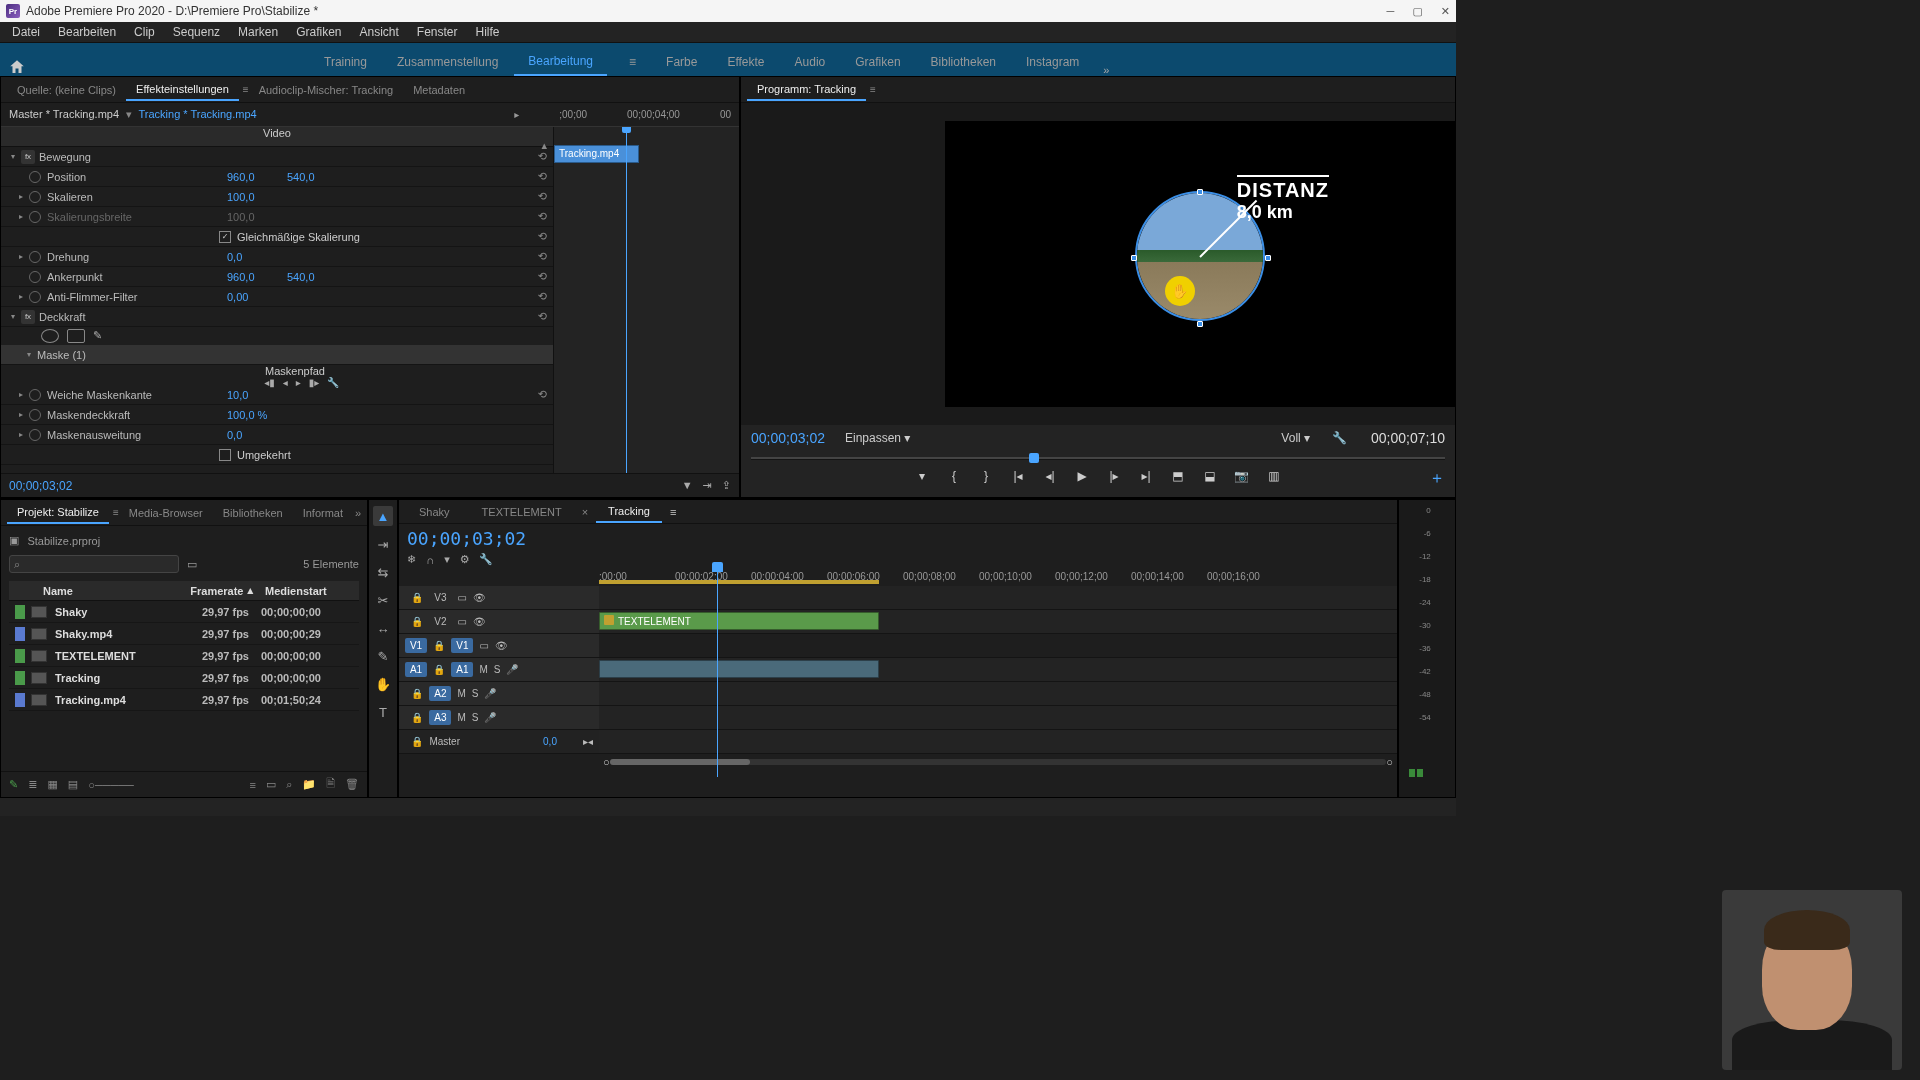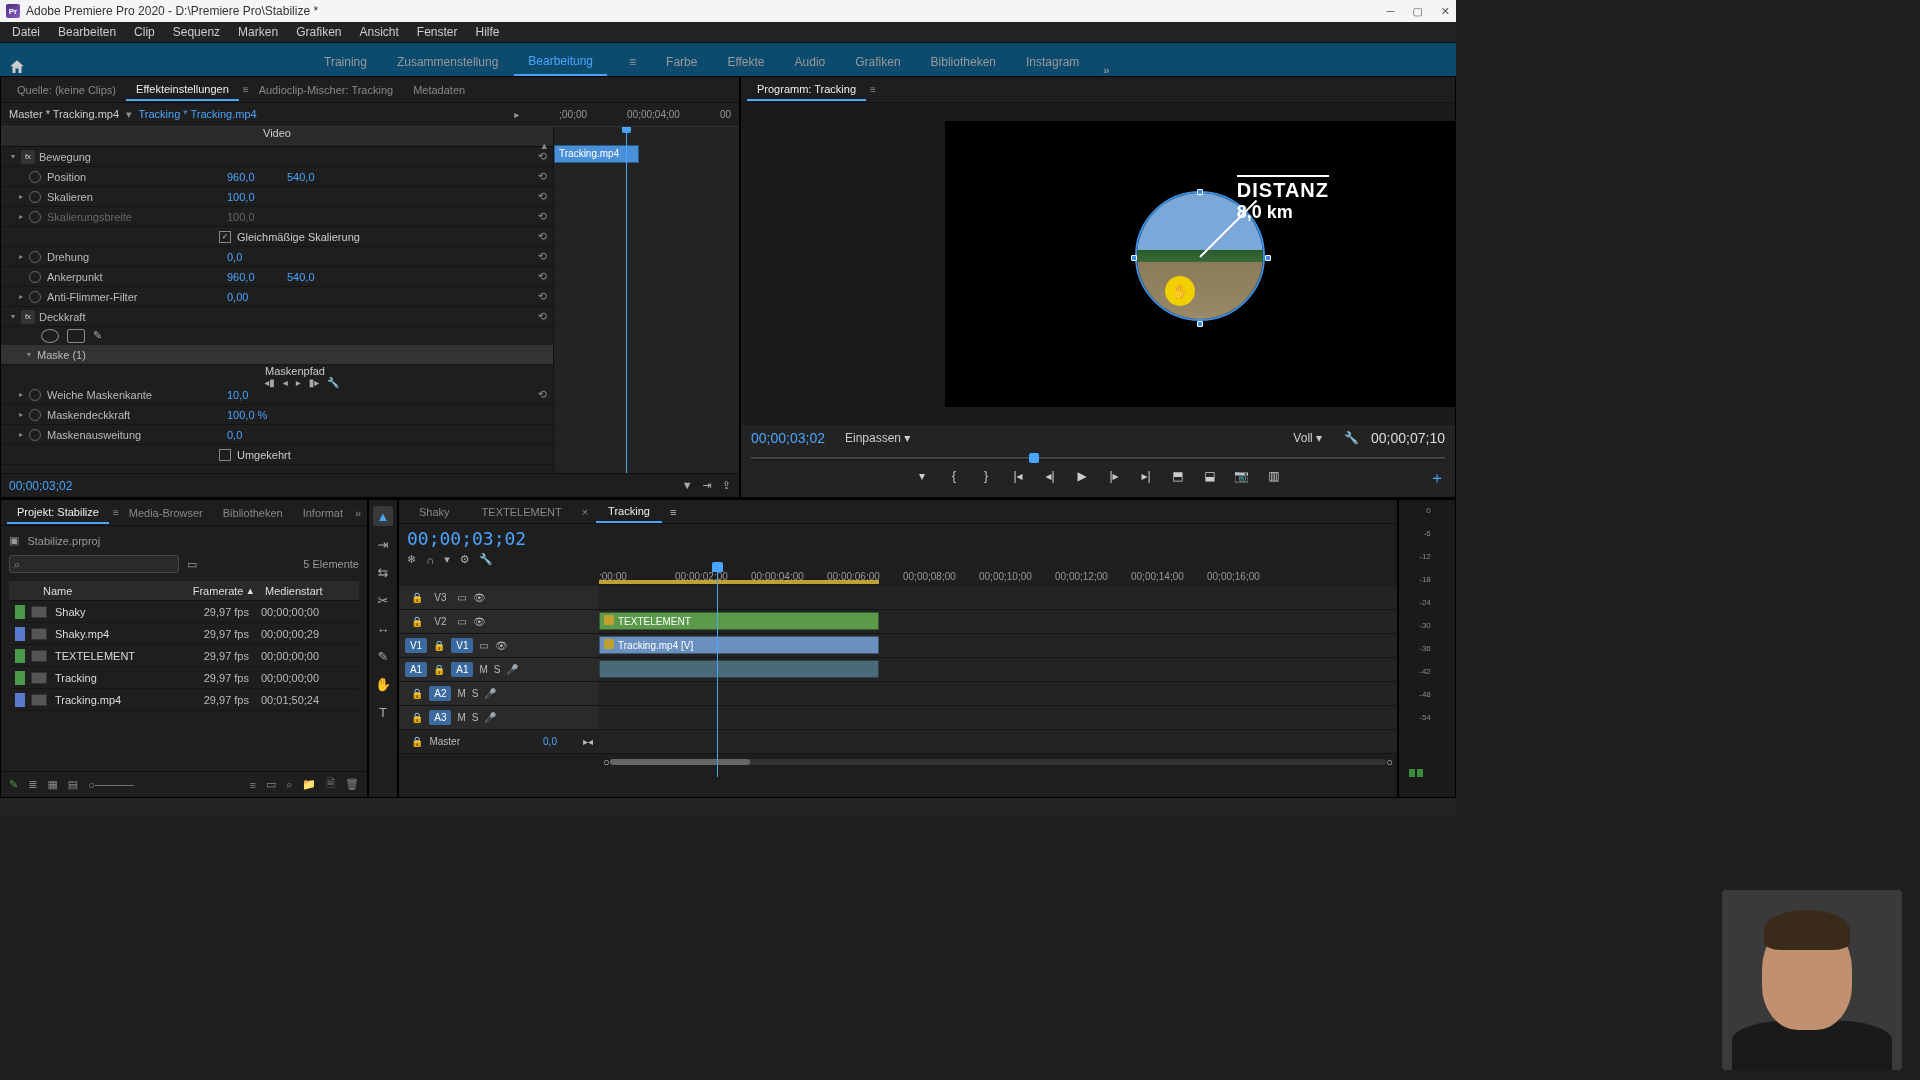--- a/index.html
+++ b/index.html
@@ -73,35 +73,35 @@
 .overlay-text .line2 { font-size:18px; font-weight:bold; }
 .drag-line { position:absolute; left:255px; top:135px; width:80px; height:2px; background:#fff; transform:rotate(-45deg); transform-origin:left center; }
 .cursor-spot { position:absolute; left:220px; top:155px; width:30px; height:30px; background:#f0d000; border-radius:50%; display:flex; align-items:center; justify-content:center; }
 .cursor-spot:before { content:"✋"; font-size:14px; }
 .program .controls { height:72px; background:#232323; padding:4px 10px; }
 .program .ctl-top { display:flex; align-items:center; gap:12px; font-size:12px; }
 .program .ctl-top .tc-left { color:#4aa5ff; font-size:14px; }
 .program .ctl-top .fit { color:#ccc; padding:2px 8px; }
 .program .ctl-top .zoom { margin-left:auto; color:#ccc; }
 .program .ctl-top .wrench { margin-left:10px; color:#aaa; }
-.program .ctl-top .tc-right { margin-left:0; color:#ddd; font-size:14px; }
+.program .ctl-top .tc-right { margin-left:12px; color:#ddd; font-size:14px; }
 .program .scrub { height:16px; position:relative; margin:2px 0; }
 .program .scrub .track { position:absolute; top:8px; left:0; right:0; height:3px; background:#444; }
 .program .scrub .thumb { position:absolute; top:4px; left:40%; width:10px; height:10px; background:#4aa5ff; border-radius:2px; }
 .program .transport { display:flex; gap:10px; justify-content:center; align-items:center; color:#ccc; font-size:12px; }
 .program .transport span { width:22px; height:18px; display:flex; align-items:center; justify-content:center; }
 .program .add-btn { position:absolute; right:10px; bottom:8px; color:#4aa5ff; font-size:16px; }
 
 
 .project { width: 368px; display:flex; flex-direction:column; }
 .proj-body { padding:4px 8px; }
 .proj-top { display:flex; align-items:center; gap:8px; padding:4px 0; color:#999; }
 .proj-search { width:170px; height:18px; background:#2a2a2a; border:1px solid #444; border-radius:3px; display:flex; align-items:center; padding:0 4px; }
 .proj-search:before { content:"⌕"; color:#888; margin-right:4px; }
-.proj-table { margin-top:4px; }
+.proj-table { margin-top:4px;font-weight:bold; }
 .proj-head { display:flex; background:#2a2a2a; height:20px; align-items:center; color:#ddd; font-size:11px; border-bottom:1px solid #111; }
 .proj-head div { padding:0 6px; }
 .proj-head .c1 { flex:0 0 28px; }
 .proj-head .c2 { flex:1; }
 .proj-head .c3 { flex:0 0 90px; text-align:right; display:flex; align-items:flex-end; justify-content:flex-end; gap:4px; }
 .proj-head .c4 { flex:0 0 100px; }
 .proj-row { display:flex; height:22px; align-items:center; border-bottom:1px solid #161616; }
 .proj-row .lbl { width:10px; height:14px; background:#4a9a4a; margin:0 6px; }
 .proj-row .lbl.blue { background:#5a7ad0; }
 .proj-row .icon { width:16px; height:12px; background:#555; margin-right:6px; border:1px solid #333; }
@@ -562,23 +562,20 @@
             </div>
     </div>
     <div class="track">
       <div class="thead">
               <span class="tname src">V1</span>
               <span class="lock">🔒</span>
               <span class="tname targeted">V1</span>
               <span>▭</span>
               <span>👁</span>
             </div>
-      <div class="tbody">
-              <div class="clip blue"><span class="fx-badge"></span><span>Tracking.mp4 [V]</span></div>
-            </div>
     </div>
     <div class="track">
       <div class="thead">
               <span class="tname src">A1</span>
               <span class="lock">🔒</span>
               <span class="tname targeted">A1</span>
               <span>M</span>
               <span>S</span>
               <span>🎤</span>
             </div>

